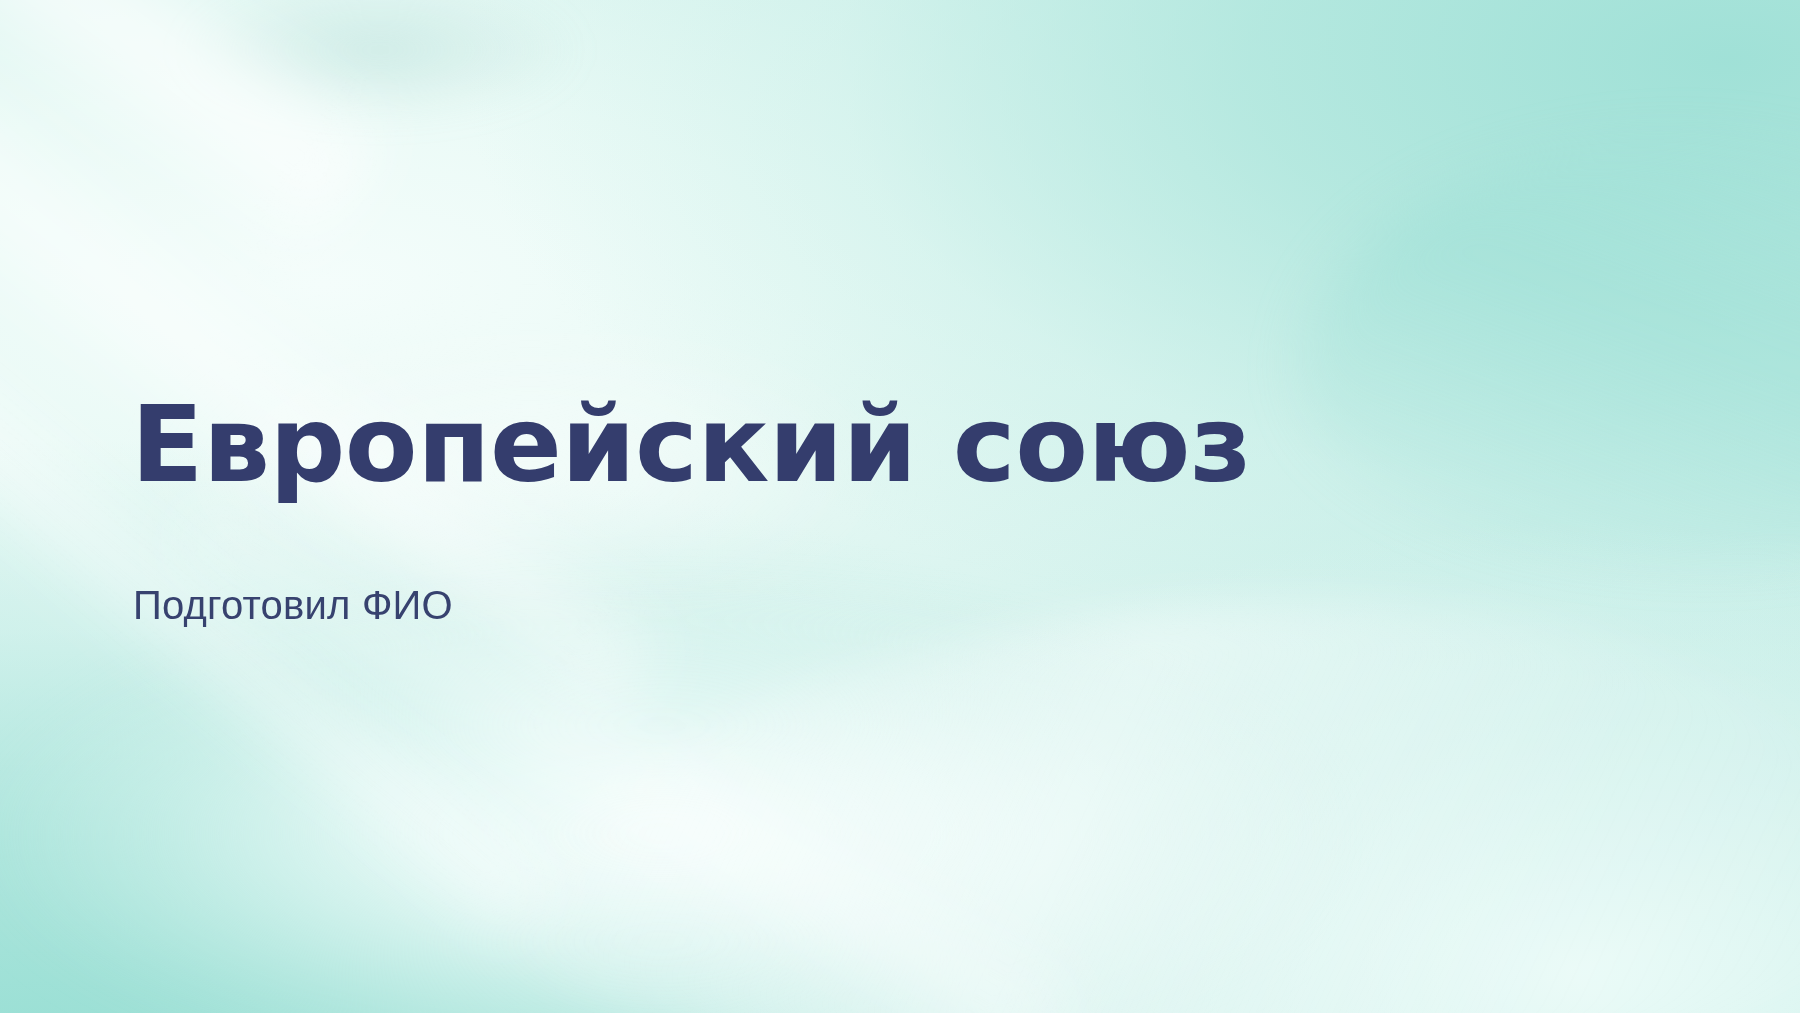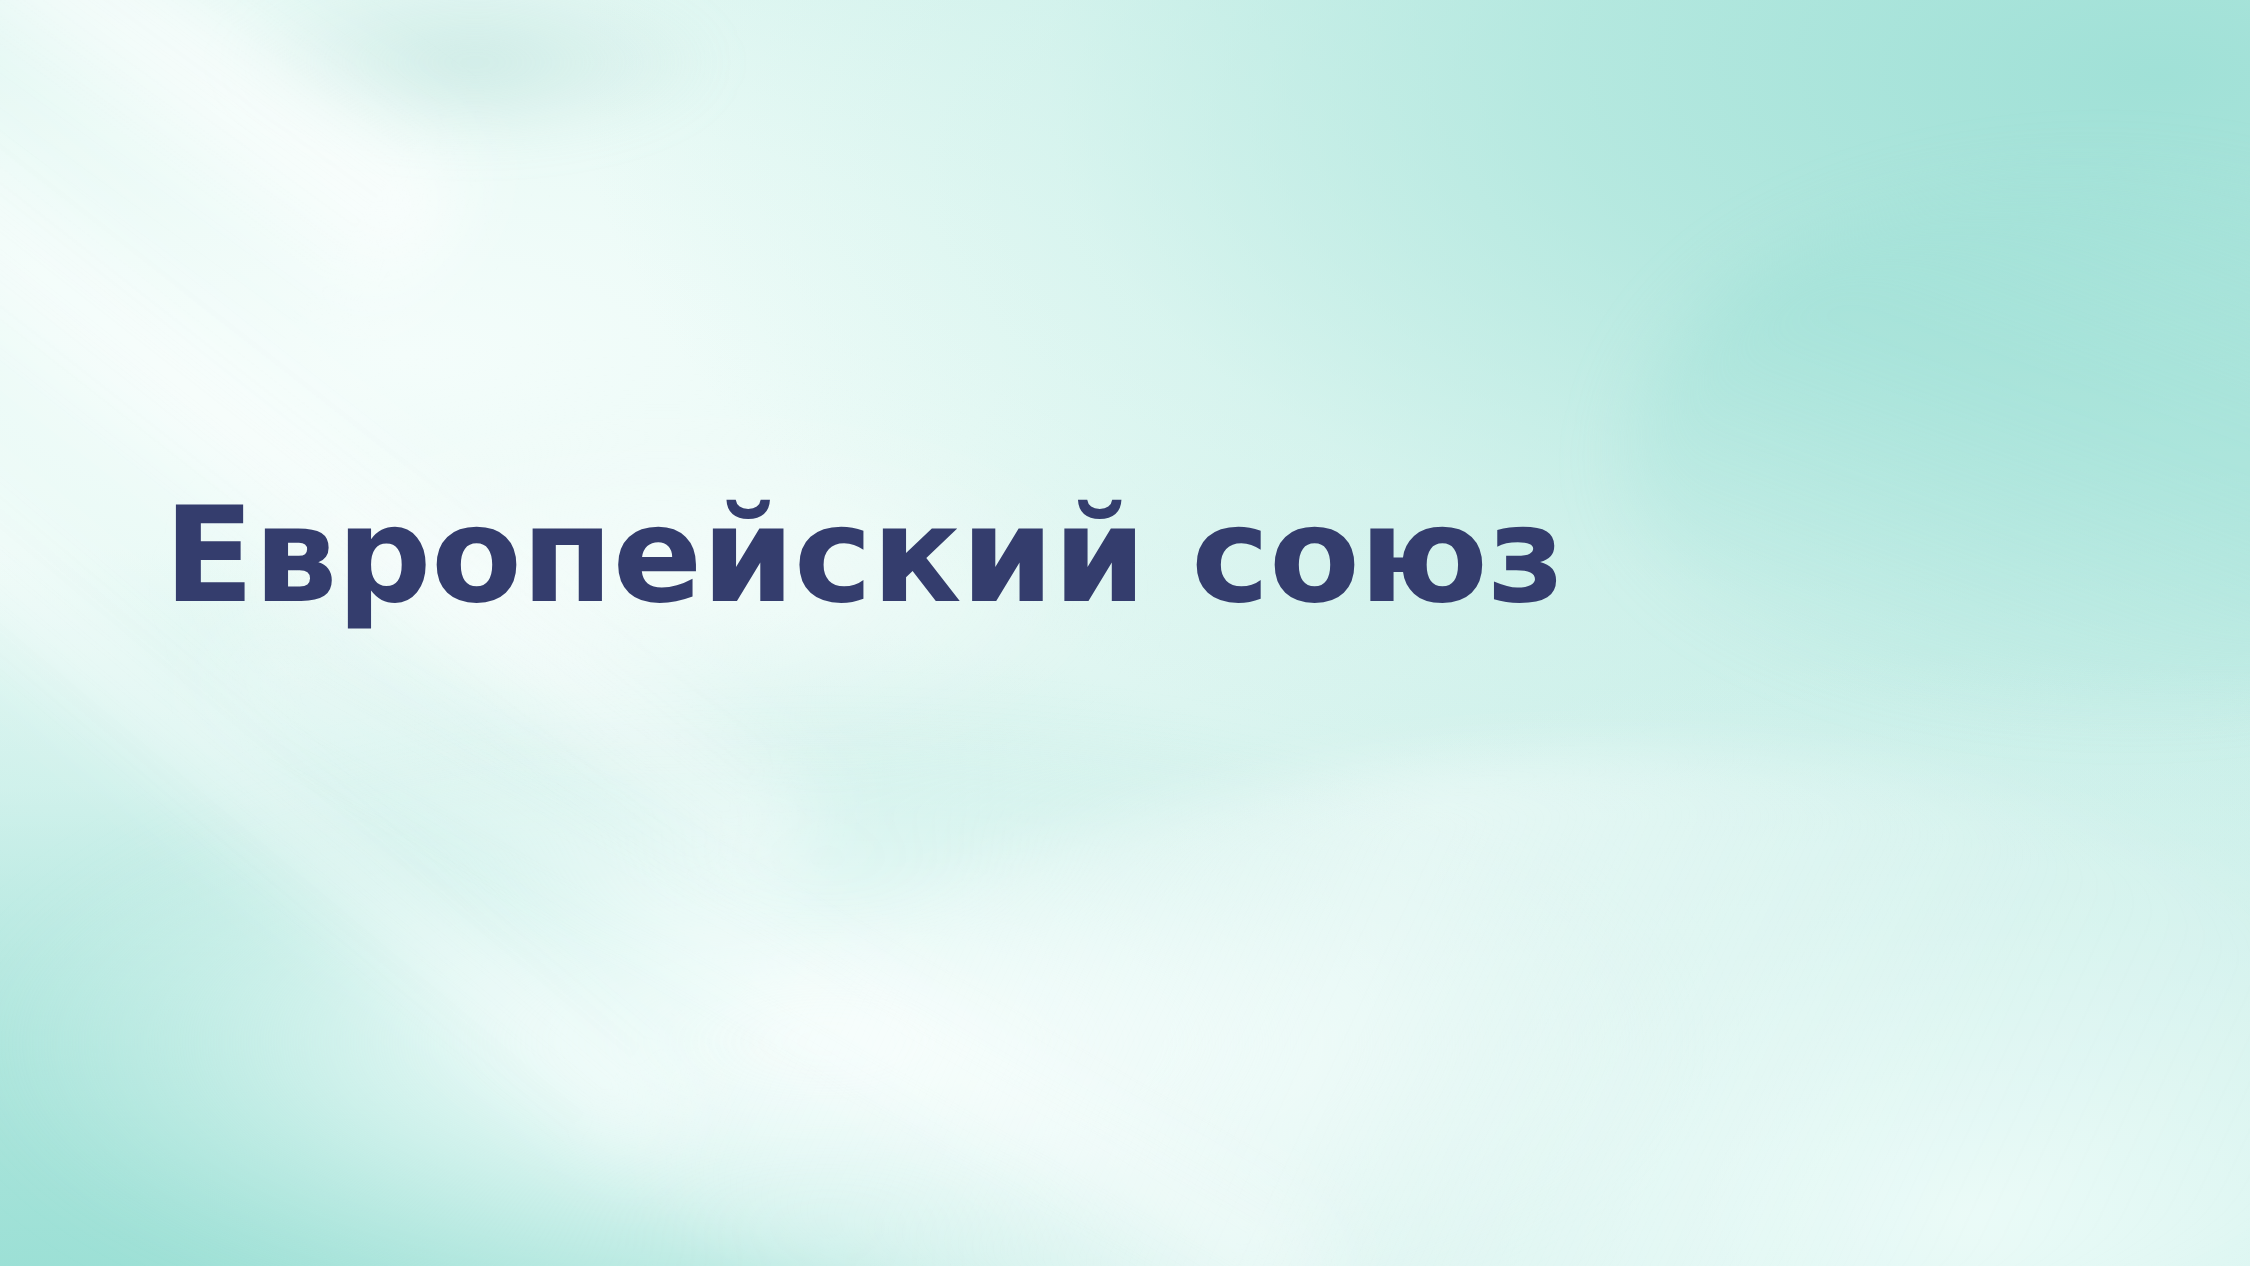--- a/index.html
+++ b/index.html
@@ -206,15 +206,16 @@
     <div class="crest"></div>
     <div class="streak streak-a"></div>
     <div class="streak streak-b"></div>
     <div class="streak streak-c"></div>
     <div class="streak streak-d"></div>
     <div class="wash-headline"></div>
   </div>
 
   <div class="content">
     <h1 class="title">Европейский союз</h1>
+    <p class="subtitle">Подготовил ФИО</p>
   </div>
 
 </div>
 
 </body></html>

